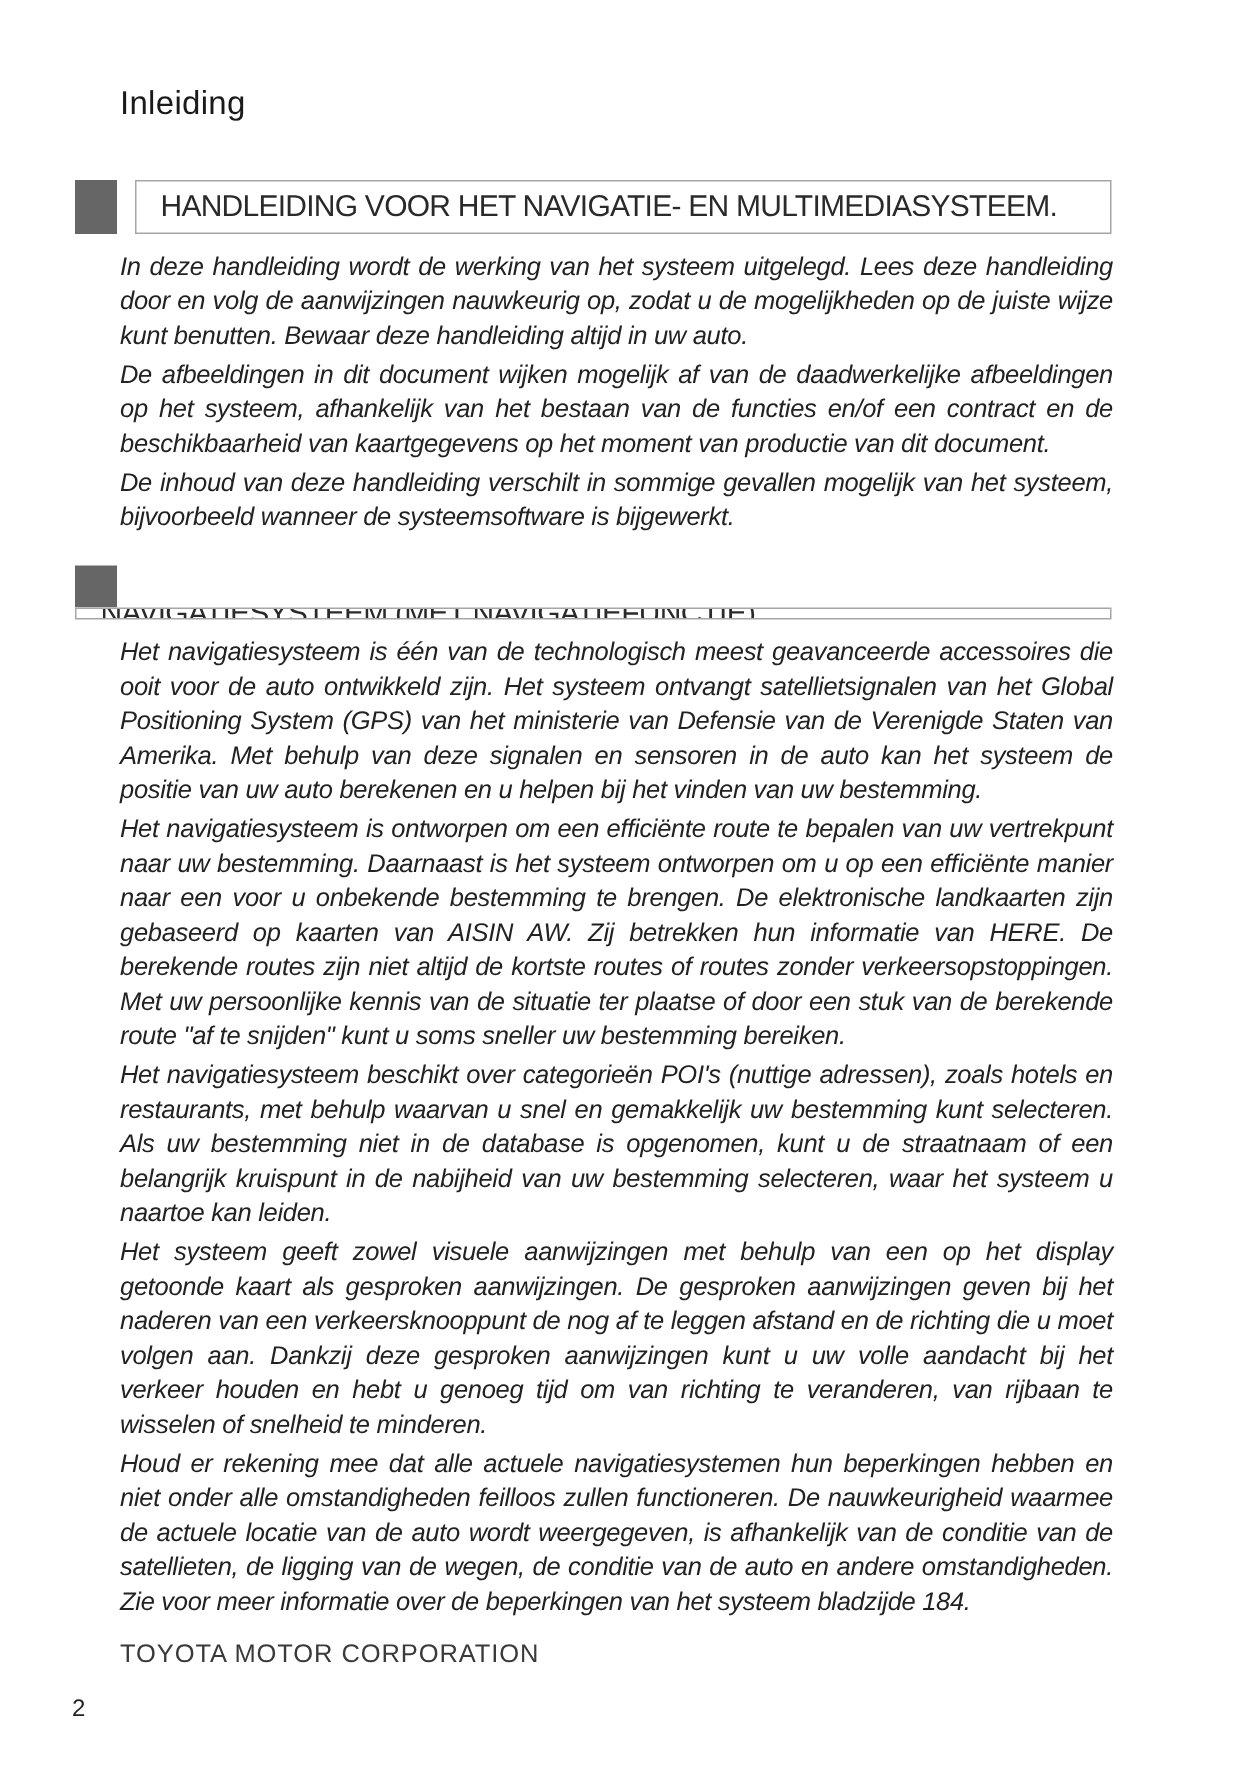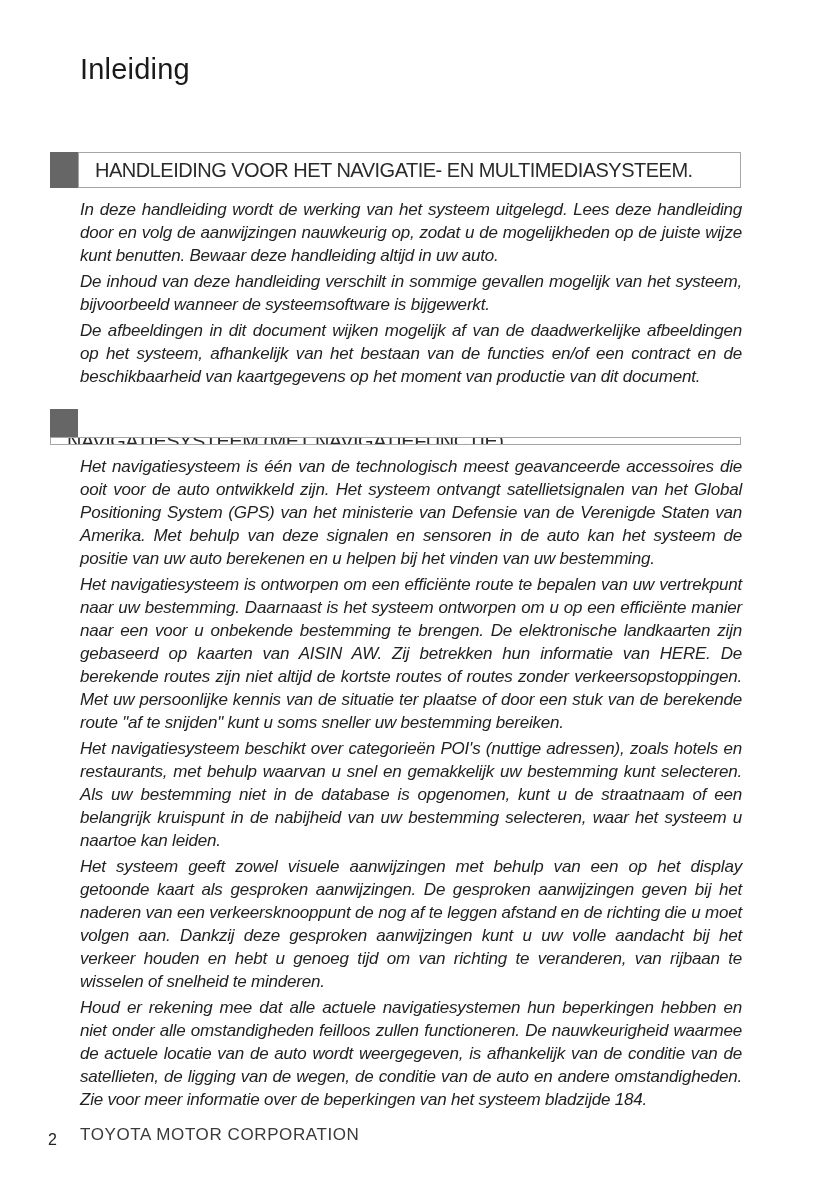--- a/index.html
+++ b/index.html
@@ -11,34 +11,34 @@
     position: relative;
     width: 823px;
     height: 1191px;
     background: var(--page-bg, #ffffff);
     overflow: hidden;
     font-family: "Liberation Sans", "DejaVu Sans", sans-serif;
     color: var(--text, #222222);
   }
   .title {
     margin: 52px 0 0 80px;
-    font-size: 29px;
+    font-size: 22px;
     line-height: 34px;
     font-weight: 300;
     letter-spacing: 0.2px;
     color: var(--title-color, #1a1a1a);
   }
   .heading-row {
     display: flex;
     align-items: stretch;
     margin-left: 50px;
     margin-right: 82px;
     height: 36px;
   }
-  .heading-row.first { margin-top: 66px; }
+  .heading-row.first { margin-top: 34px; gap: 12px; }
   .heading-row.second { margin-top: 21px; flex-direction: column; }
   .heading-square {
     flex: 0 0 28px;
     width: 28px;
     background: var(--heading-square, #666666);
   }
   .heading-box {
     flex: 1 1 auto;
     border: 1px solid var(--heading-border, #a6a6a6);
     background: #ffffff;
@@ -92,22 +92,22 @@
 
   <section>
     <div class="heading-row first">
       <span class="heading-square"></span>
       <div class="heading-box">
         <span class="heading-text">HANDLEIDING VOOR HET NAVIGATIE- EN MULTIMEDIASYSTEEM.</span>
       </div>
     </div>
     <div class="body-col">
       <p class="first">In deze handleiding wordt de werking van het systeem uitgelegd. Lees deze handleiding door en volg de aanwijzingen nauwkeurig op, zodat u de mogelijkheden op de juiste wijze kunt benutten. Bewaar deze handleiding altijd in uw auto.</p>
+      <p>De afbeeldingen in dit document wijken mogelijk af van de daadwerkelijke afbeeldingen op het systeem, afhankelijk van het bestaan van de functies en/of een contract en de beschikbaarheid van kaartgegevens op het moment van productie van dit document.</p>
       <p>De inhoud van deze handleiding verschilt in sommige gevallen mogelijk van het systeem, bijvoorbeeld wanneer de systeemsoftware is bijgewerkt.</p>
-      <p>De afbeeldingen in dit document wijken mogelijk af van de daadwerkelijke afbeeldingen op het systeem, afhankelijk van het bestaan van de functies en/of een contract en de beschikbaarheid van kaartgegevens op het moment van productie van dit document.</p>
     </div>
   </section>
 
   <section>
     <div class="heading-row second">
       <span class="heading-square"></span>
       <div class="heading-box">
         <span class="heading-text">NAVIGATIESYSTEEM (MET NAVIGATIEFUNCTIE)</span>
       </div>
     </div>

